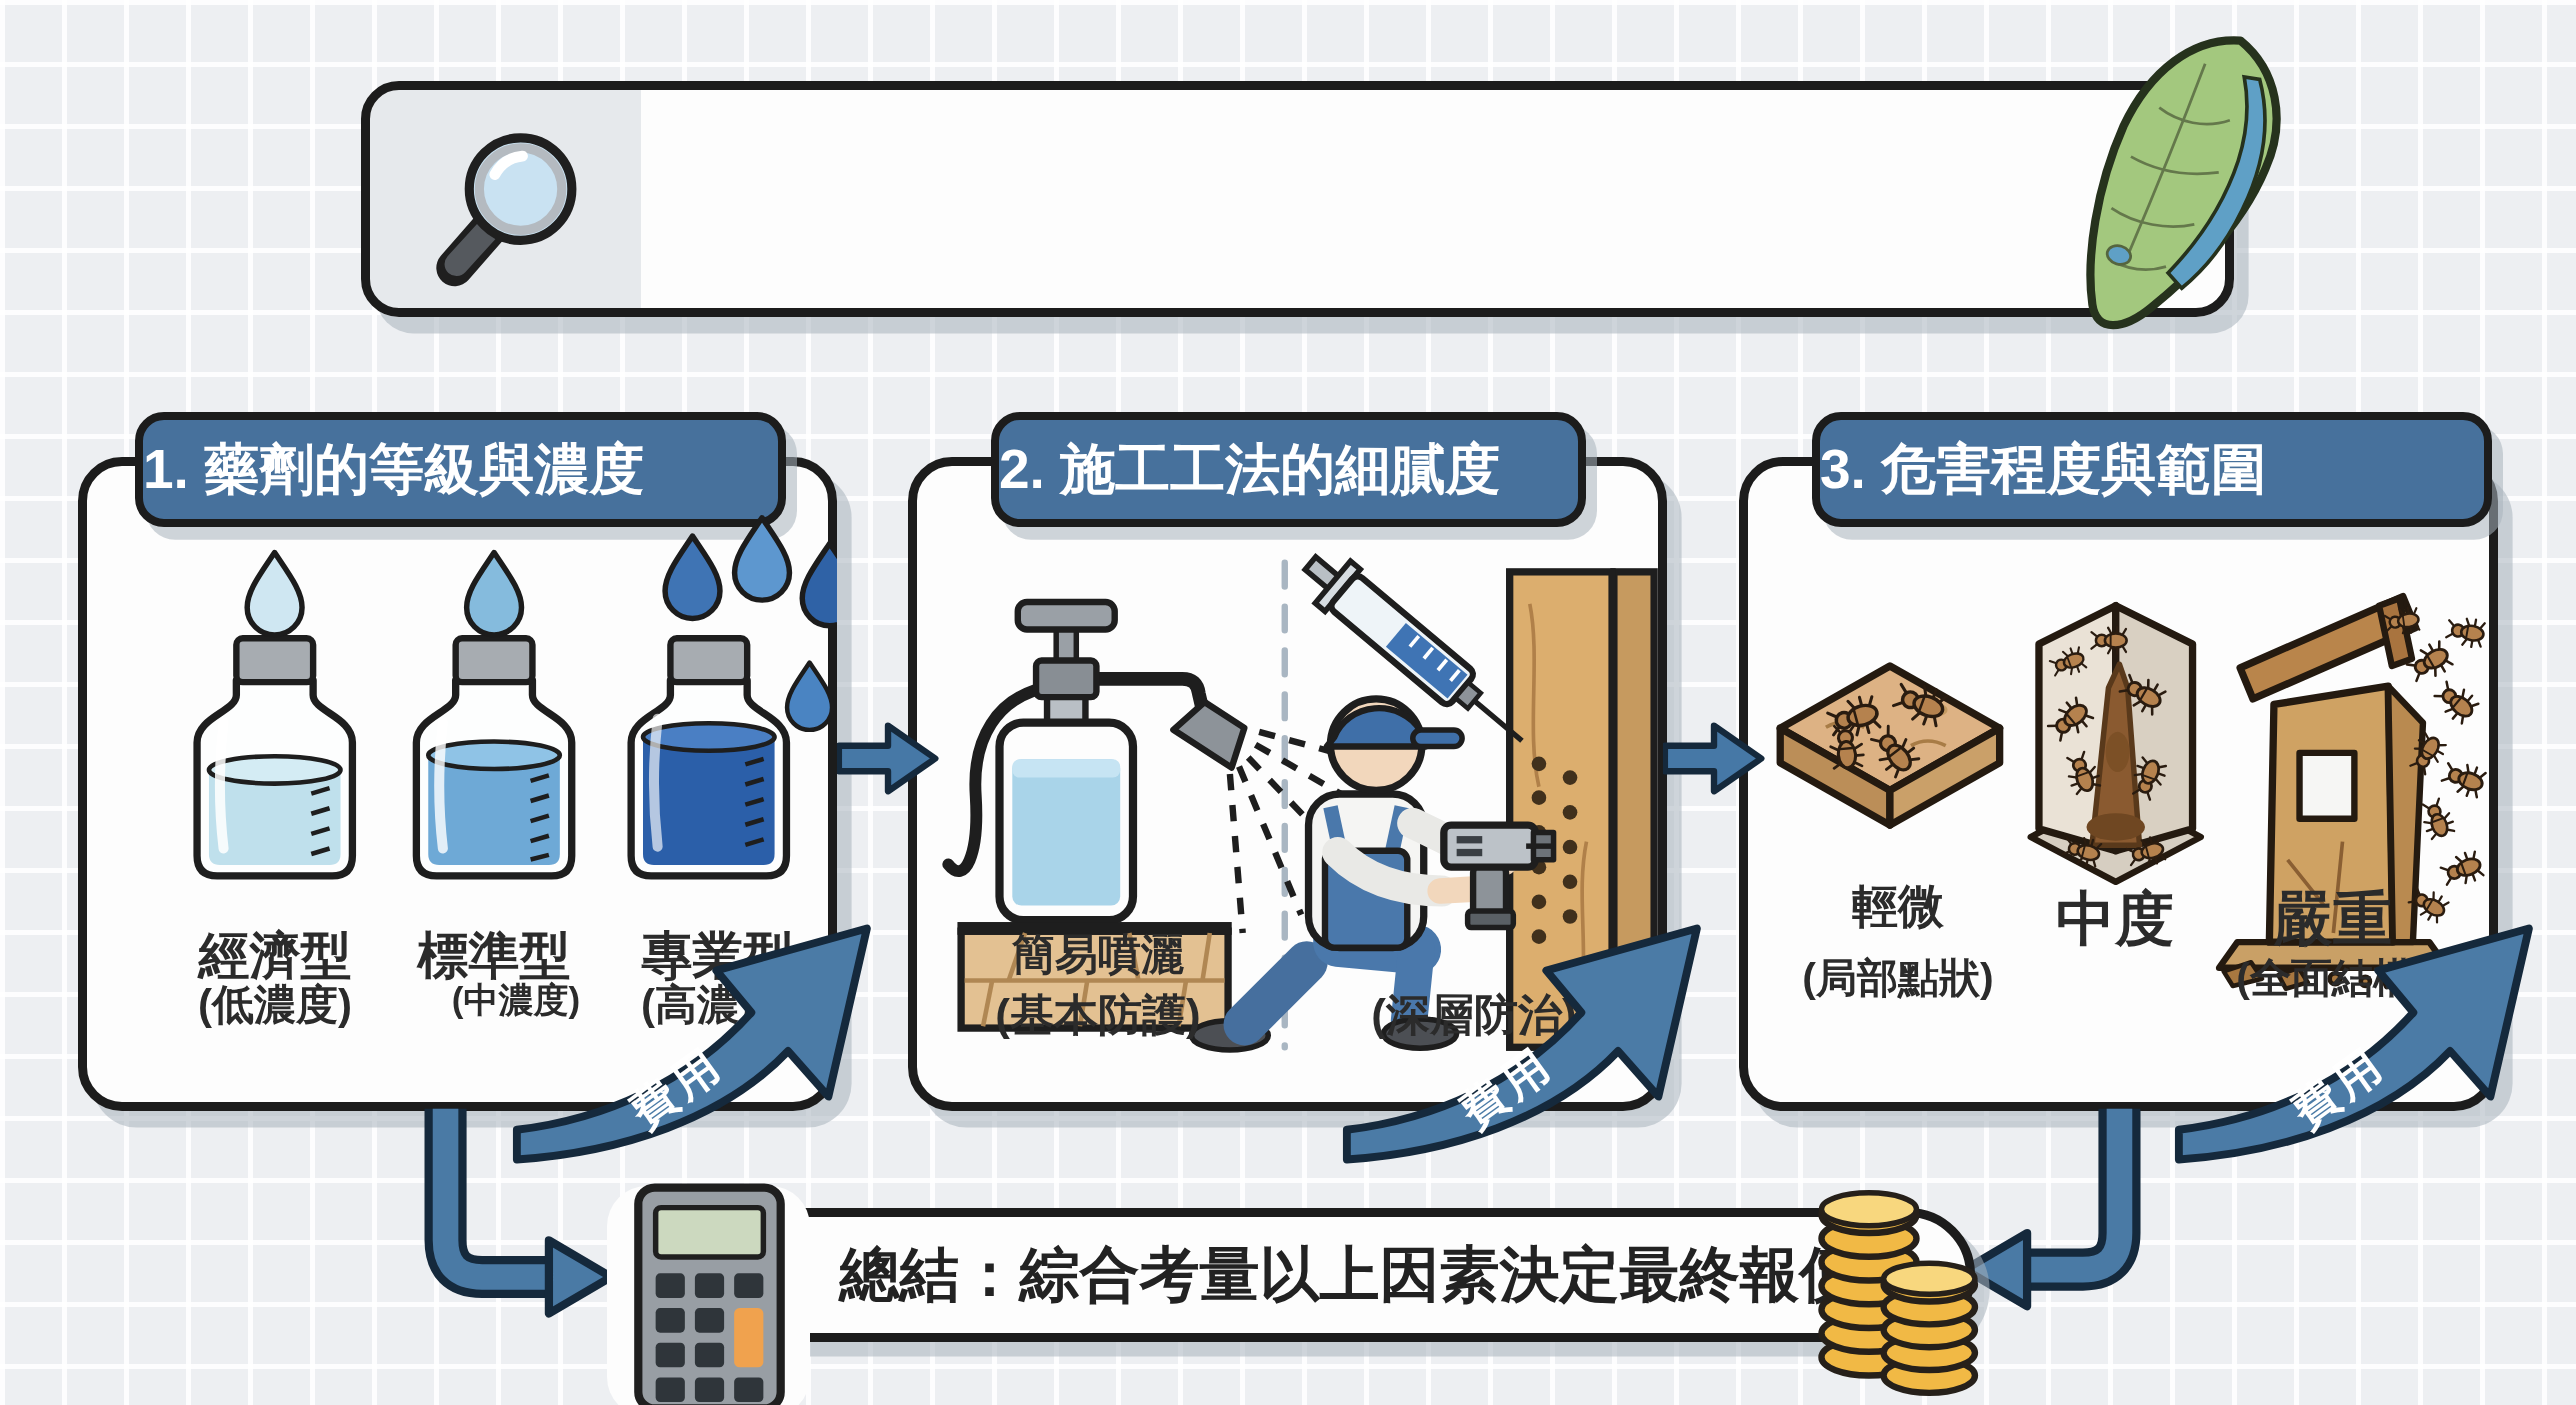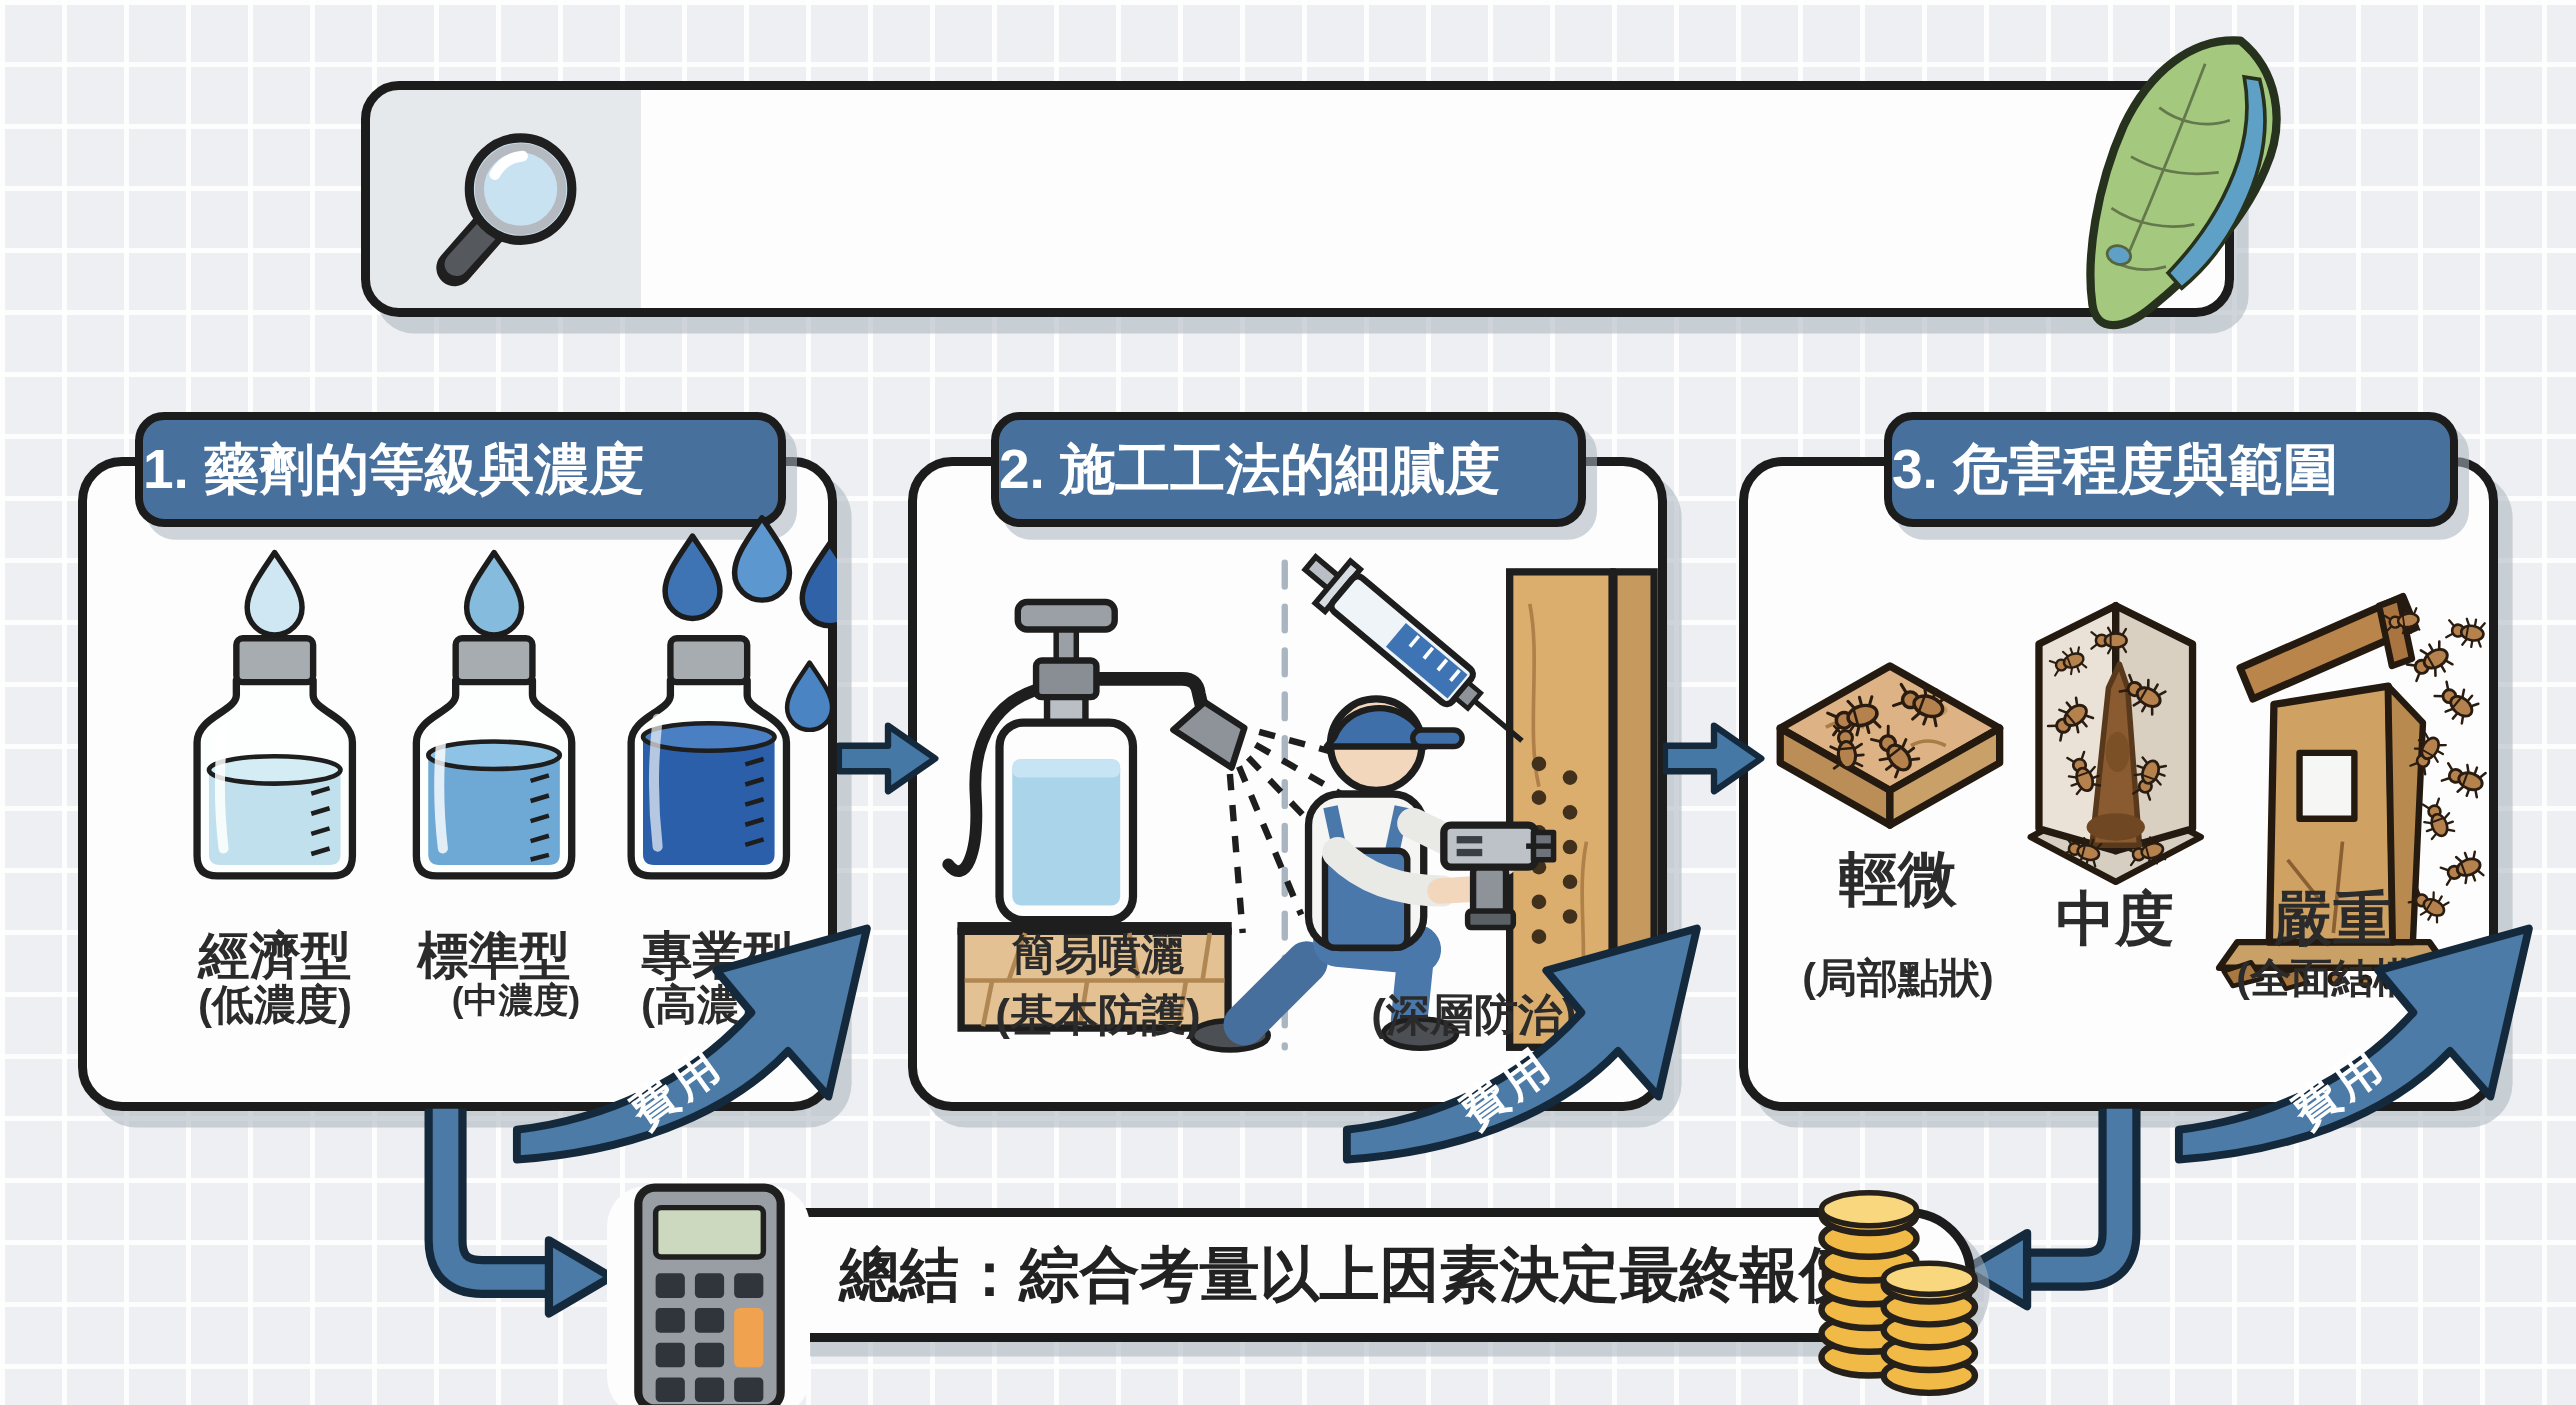--- a/index.html
+++ b/index.html
@@ -89,21 +89,21 @@
   <div class="abs panel" style="left:78px"></div>
   <div class="abs panel" style="left:908px"></div>
   <div class="abs panel" style="left:1739px"></div>
 
   <div class="abs pill" style="left:135px;width:651px">
       <span>1. 藥劑的等級與濃度</span>
     </div>
   <div class="abs pill" style="left:991px;width:595px">
       <span>2. 施工工法的細膩度</span>
     </div>
-  <div class="abs pill" style="left:1884px;width:574px">
+  <div class="abs pill" style="left:1812px;width:680px">
       <span>3. 危害程度與範圍</span>
     </div>
 
   <svg class="abs" style="left:78px;top:631px" width="759" height="265" viewBox="0 0 830 290">
     <g stroke-linejoin="round">
 
       <g transform="translate(215,0)">
         <path d="M-42,54 L-42,70 C-42,88 -85,94 -85,122 L-85,246 Q-85,268 -63,268 L63,268 Q85,268 85,246 L85,122 C85,94 42,88 42,70 L42,54 Z" fill="#fdfefe" stroke="#1e1e1e" stroke-width="8"></path>
         <path d="M-72,152 L72,152 L72,244 Q72,256 60,256 L-60,256 Q-72,256 -72,244 Z" fill="#bfe0ec"></path>
         <ellipse cx="0" cy="152" rx="72" ry="15" fill="#d4ecf4" stroke="#1e1e1e" stroke-width="5"></ellipse>
@@ -343,21 +343,21 @@
   <div class="abs item-label" style="left:156px;top:977px;width:238px;font-size:42px">(低濃度)</div>
   <div class="abs item-label" style="left:375px;top:922px;width:238px;font-size:51px">標準型</div>
   <div class="abs item-label" style="left:397px;top:977px;width:238px;font-size:35px">(中濃度)</div>
   <div class="abs item-label" style="left:599px;top:922px;width:238px;font-size:51px">專業型</div>
   <div class="abs item-label" style="left:599px;top:977px;width:238px;font-size:42px">(高濃度)</div>
 
   <div class="abs item-label" style="left:961px;top:926px;width:274px;font-size:43px">簡易噴灑</div>
   <div class="abs item-label" style="left:961px;top:986px;width:274px;font-size:44px">(基本防護)</div>
   <div class="abs item-label" style="left:1337px;top:986px;width:274px;font-size:44px">(深層防治)</div>
 
-  <div class="abs item-label" style="left:1779px;top:840px;width:238px;font-size:59px">輕微</div>
+  <div class="abs item-label" style="left:1779px;top:876px;width:238px;font-size:46px">輕微</div>
   <div class="abs item-label" style="left:1761px;top:951px;width:274px;font-size:41px">(局部點狀)</div>
   <div class="abs item-label" style="left:1996px;top:880px;width:238px;font-size:59px">中度</div>
   <div class="abs item-label" style="left:2214px;top:880px;width:238px;font-size:59px">嚴重</div>
   <div class="abs item-label" style="left:2195px;top:951px;width:274px;font-size:41px">(全面結構)</div>
 
   <svg class="abs" style="left:837px;top:713px" width="102" height="91" viewBox="0 0 112 100">
     <polygon points="2,36 56,36 56,14 108,50 56,86 56,64 2,64" fill="#4678a6" stroke="#15293c" stroke-width="7" stroke-linejoin="round"></polygon>
   </svg>
   <svg class="abs" style="left:1663px;top:713px" width="102" height="91" viewBox="0 0 112 100">
     <polygon points="2,36 56,36 56,14 108,50 56,86 56,64 2,64" fill="#4678a6" stroke="#15293c" stroke-width="7" stroke-linejoin="round"></polygon>

